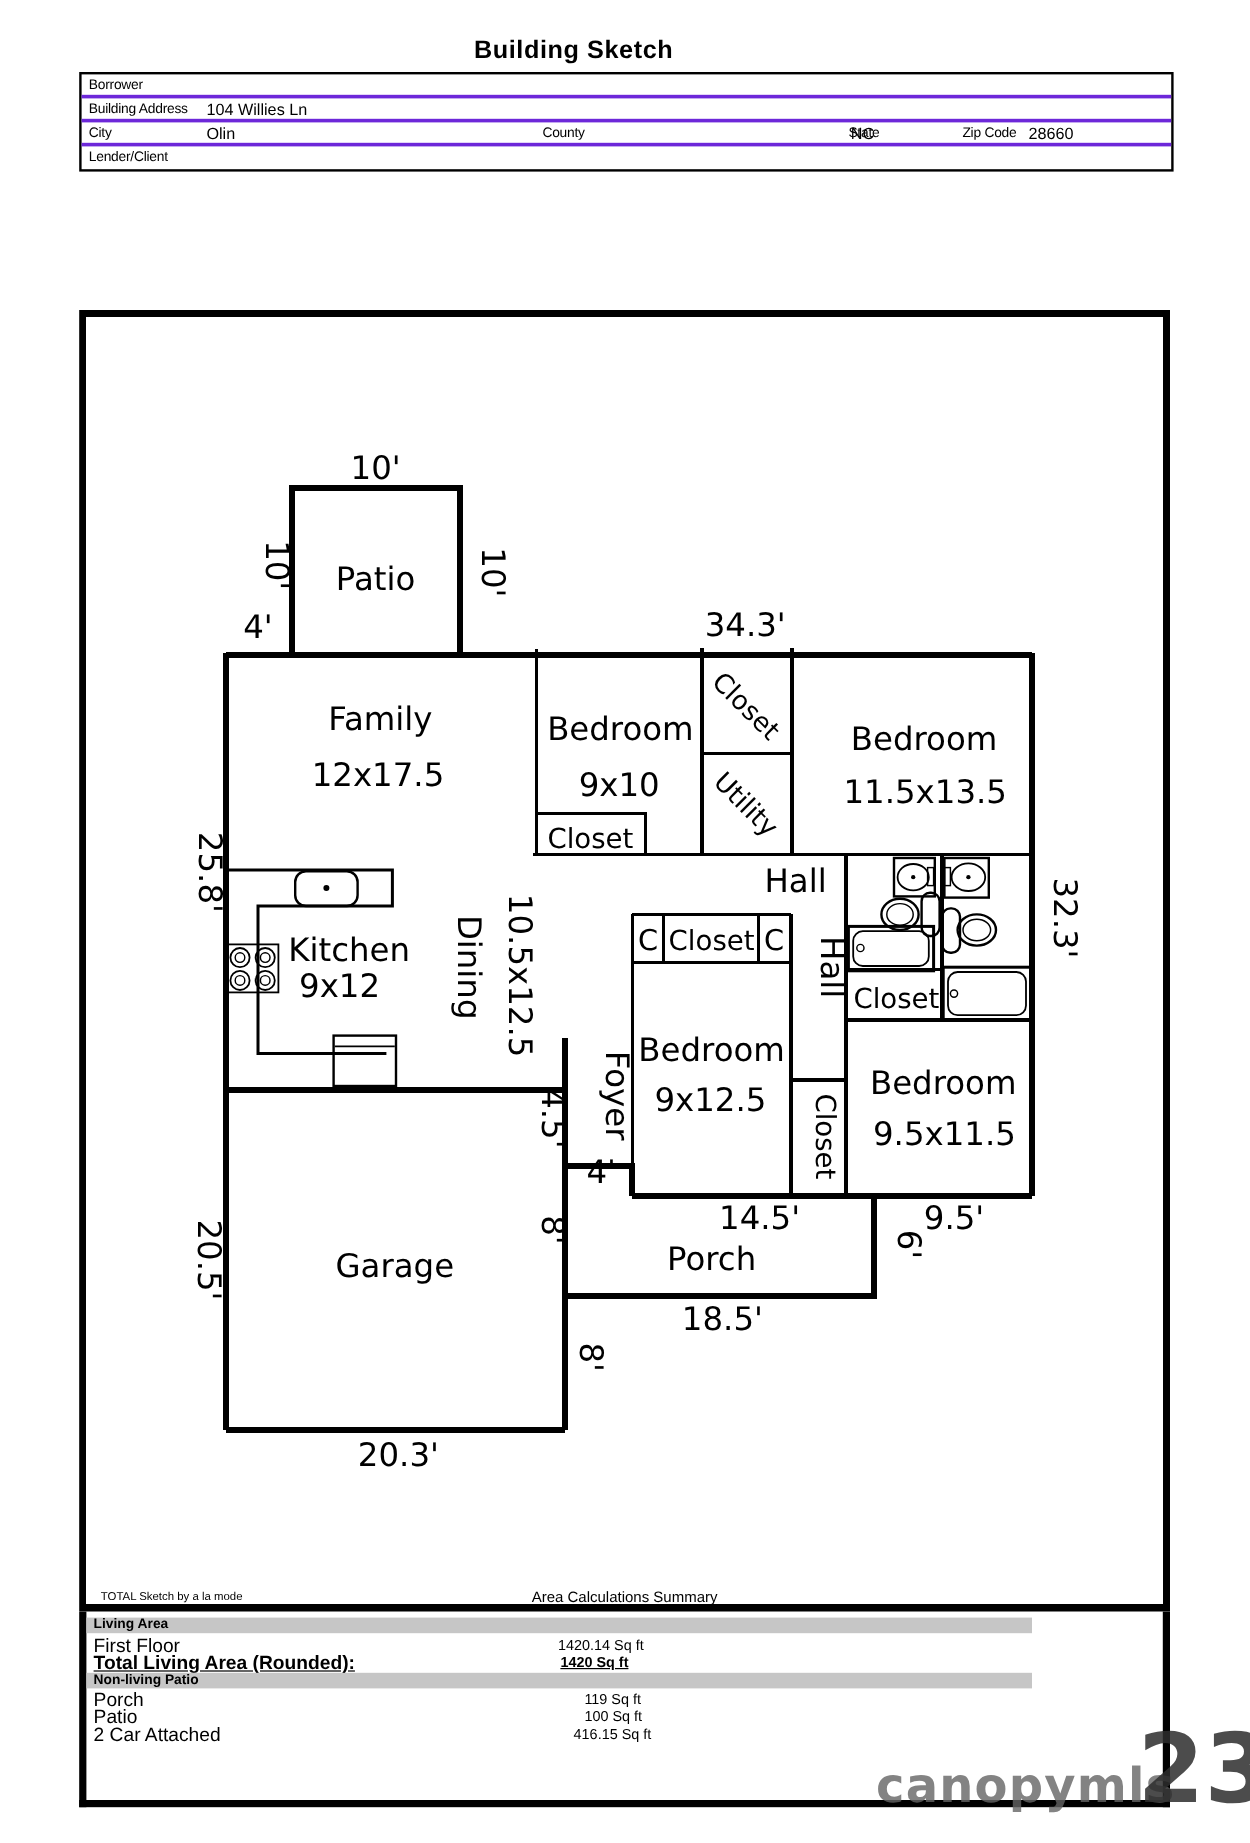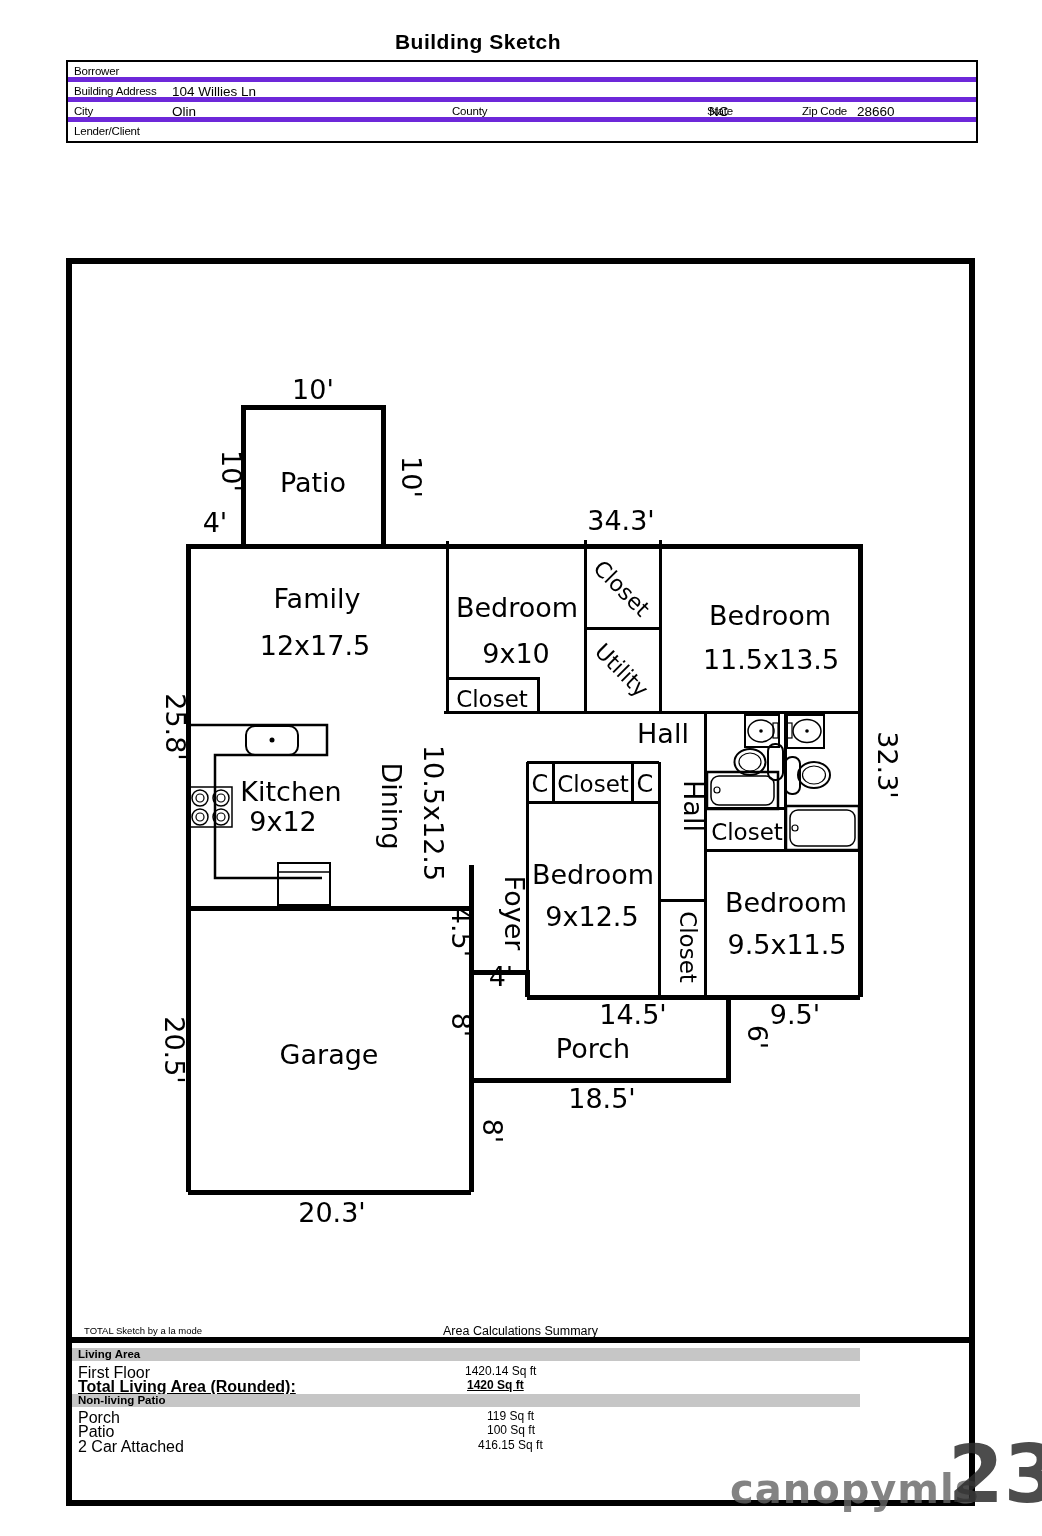--- a/index.html
+++ b/index.html
@@ -10,21 +10,21 @@
   .abs{position:absolute;}
   
   .doc-title{
     position:absolute;left:0;top:30px;width:956px;text-align:center;
     font-size:21px;font-weight:700;letter-spacing:.5px;
   }
   .form-box{
     position:absolute;left:66px;top:60px;width:912px;height:83px;
     border:2px solid #000;box-sizing:border-box;
   }
-  .form-row{position:relative;height:20px;border-bottom:5px solid #6d28d9;box-sizing:border-box;}
+  .form-row{position:relative;height:20px;border-bottom:3px solid #6d28d9;box-sizing:border-box;}
   .form-row:last-child{border-bottom:none;}
   .flabel{position:absolute;top:3px;font-size:11.5px;letter-spacing:-.2px;white-space:nowrap;}
   .fvalue{position:absolute;top:2px;font-size:13.5px;white-space:nowrap;}
   
   svg text{font-family:"DejaVu Sans", sans-serif;fill:#000;}
   .t27{font-size:27px;}
   .t23{font-size:23px;}
   .t24{font-size:24px;}
   .t22{font-size:22px;}
   

